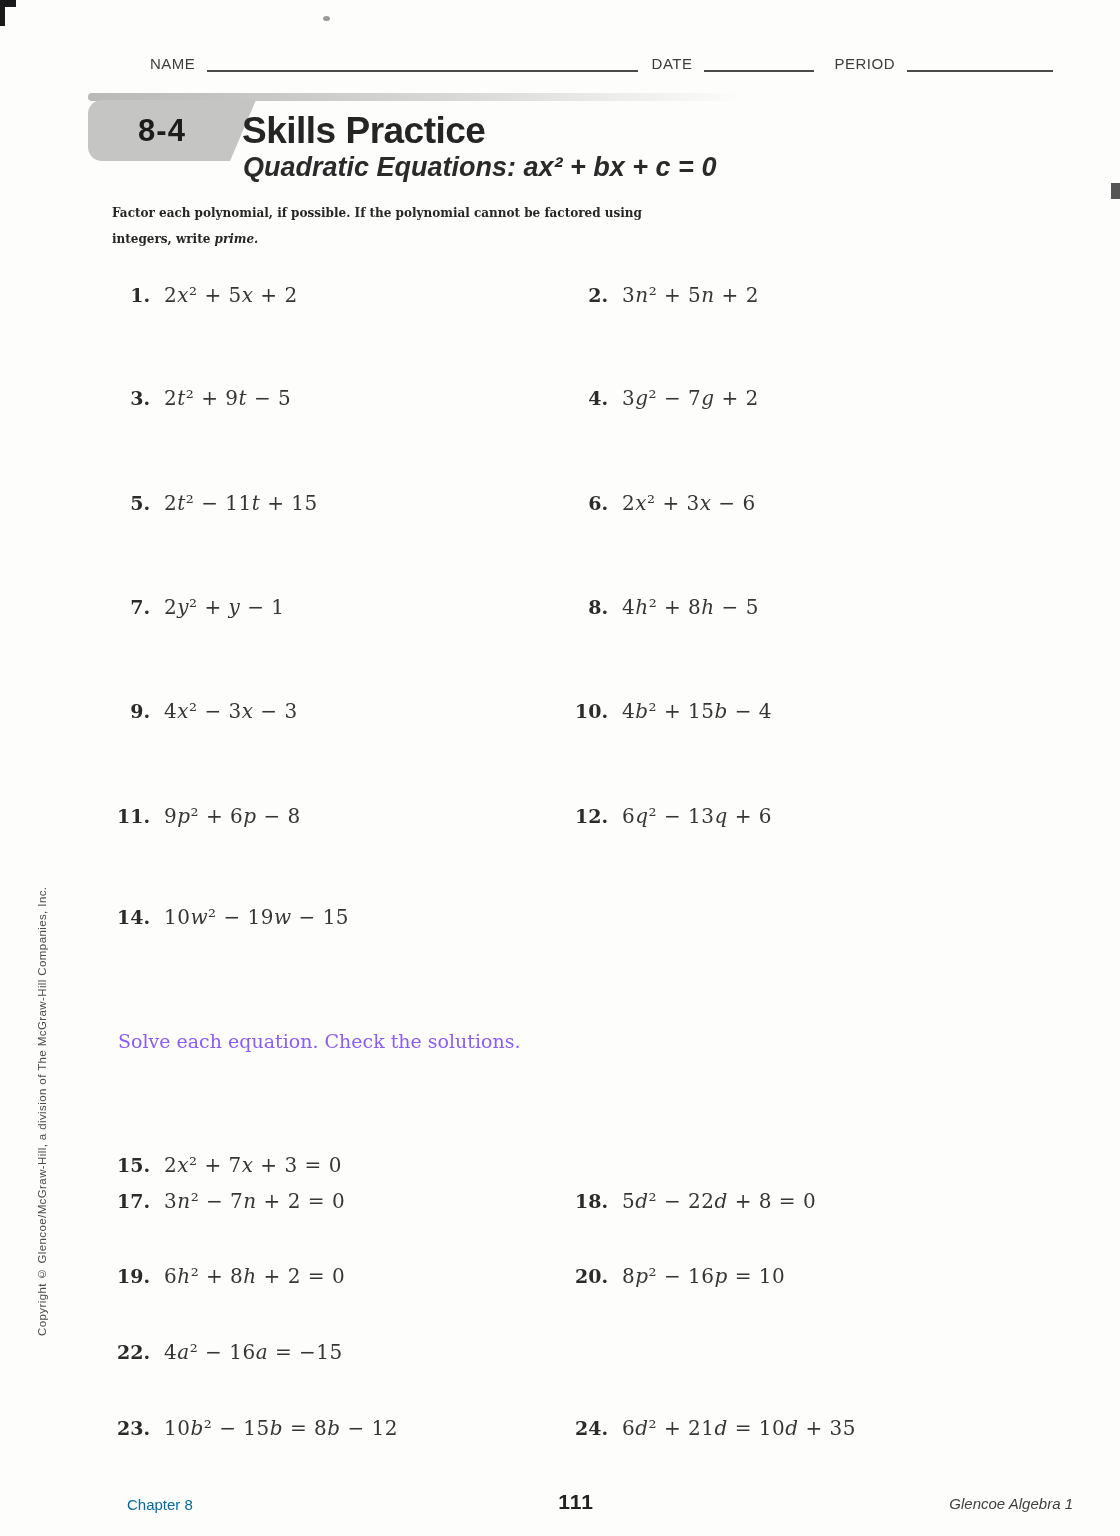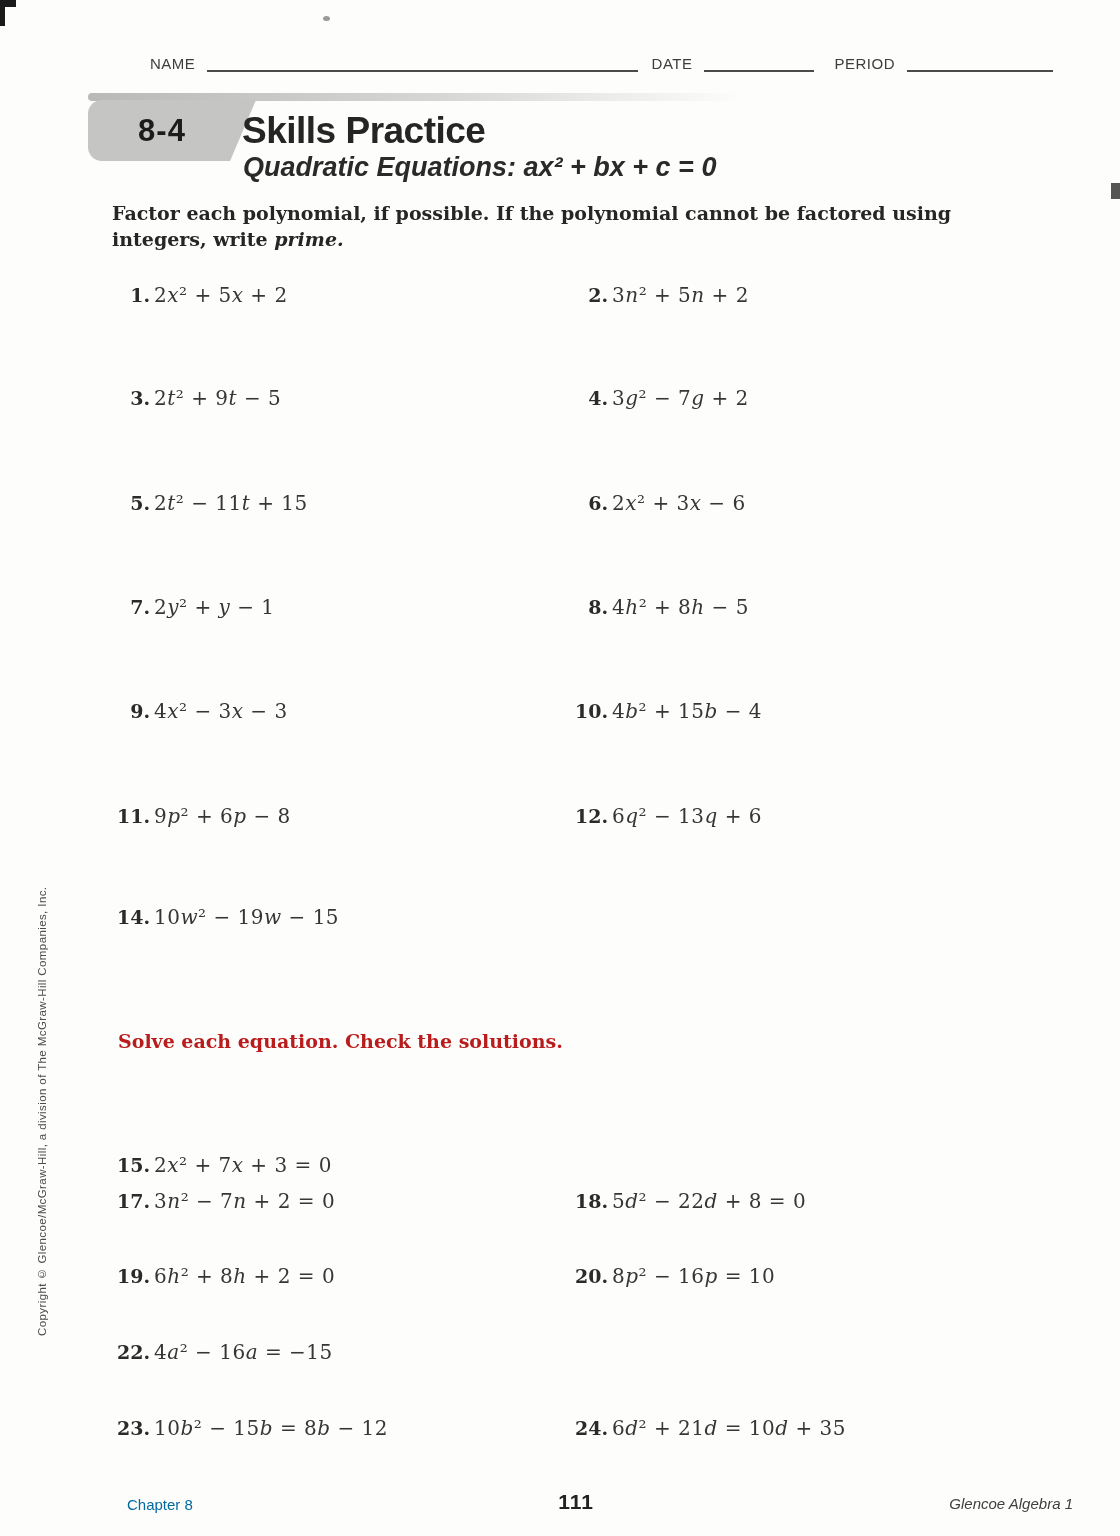--- a/index.html
+++ b/index.html
@@ -50,43 +50,43 @@
     font-size:37px;font-weight:bold;color:#252525;letter-spacing:-0.5px;
   }
   .lesson-subtitle{
     position:absolute;left:243px;top:152px;
     font-size:27px;font-weight:bold;font-style:italic;color:#2a2a2a;
   }
   
   .instruction{
     position:absolute;left:112px;top:200px;width:920px;
     font-family:"DejaVu Serif","Liberation Serif",serif;
-    font-weight:bold;font-size:19px;line-height:26px;color:#262626;
+    font-weight:bold;font-size:12px;line-height:26px;color:#262626;
   }
   .solve-heading{
     position:absolute;left:118px;top:1030px;width:920px;
     font-family:"DejaVu Serif","Liberation Serif",serif;
-    font-weight:bold;font-size:19px;color:#b91c1c;
+    font-weight:normal;font-size:19px;color:#8b5cf6;
   }
   
   .row{
     position:absolute;left:112px;width:960px;
     display:flex;
   }
   .prob{display:flex;align-items:baseline;}
   .prob.col-left{flex:0 0 458px;}
   .prob.col-right{flex:1;}
   .pnum{
     display:inline-block;width:38px;text-align:right;
     font-family:"DejaVu Serif","Liberation Serif",serif;
     font-weight:bold;font-size:19px;color:#2b2b2b;
     flex:0 0 38px;
   }
   .pexpr{
-    margin-left:4px;
+    margin-left:14px;
     font-family:"DejaVu Serif","Liberation Serif",serif;
     font-size:20px;color:#363636;letter-spacing:.5px;white-space:nowrap;
   }
   .pexpr i{letter-spacing:.5px;}
   
   .copyright{
     position:absolute;left:36px;top:788px;height:548px;
     writing-mode:vertical-rl;transform:rotate(180deg);
     font-size:11.5px;color:#4c4c4c;letter-spacing:.4px;
     white-space:nowrap;

